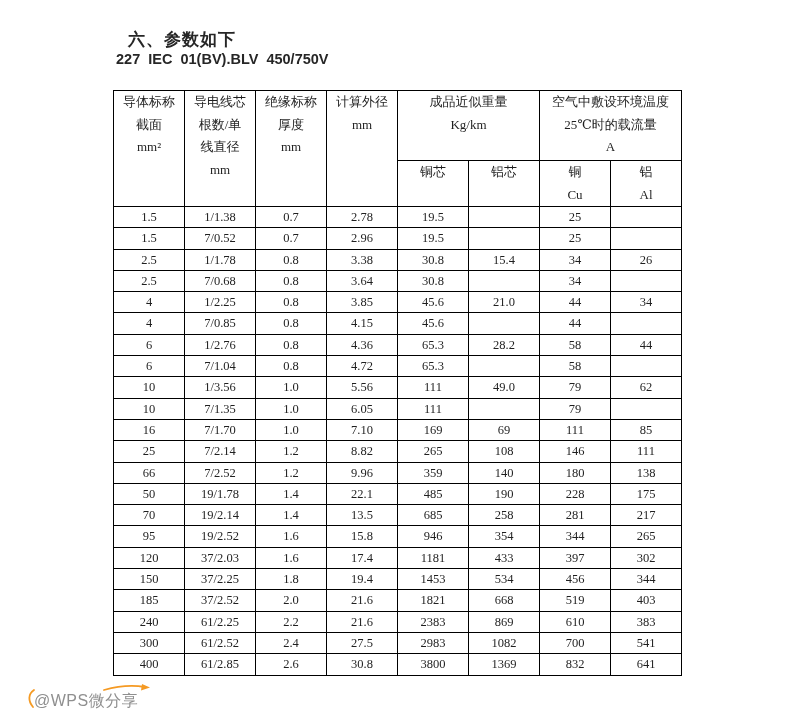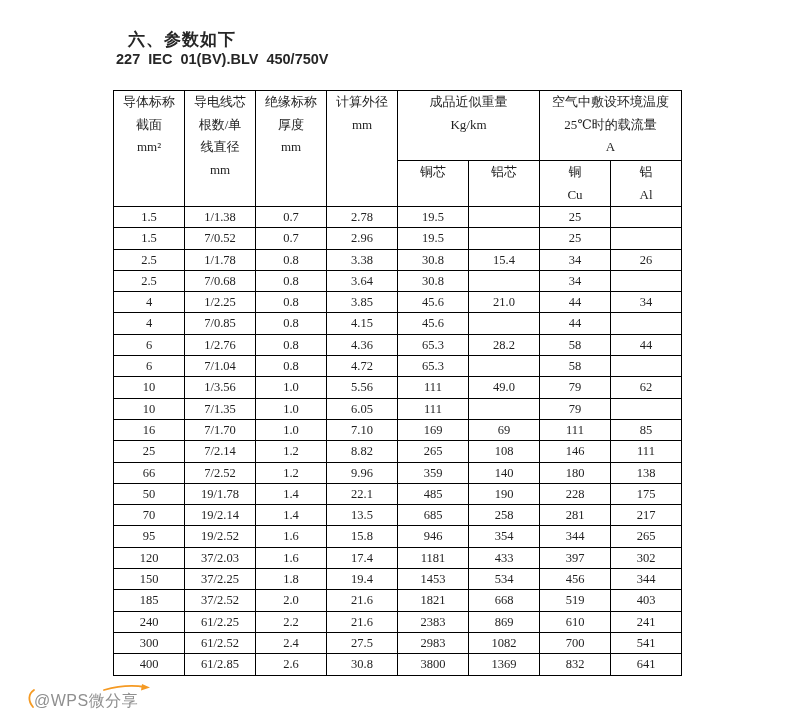--- a/index.html
+++ b/index.html
@@ -287,21 +287,21 @@
           <td>403</td>
         </tr>
         <tr>
           <td>240</td>
           <td>61/2.25</td>
           <td>2.2</td>
           <td>21.6</td>
           <td>2383</td>
           <td>869</td>
           <td>610</td>
-          <td>241</td>
+          <td>383</td>
         </tr>
         <tr>
           <td>300</td>
           <td>61/2.52</td>
           <td>2.4</td>
           <td>27.5</td>
           <td>2983</td>
           <td>1082</td>
           <td>700</td>
           <td>541</td>

